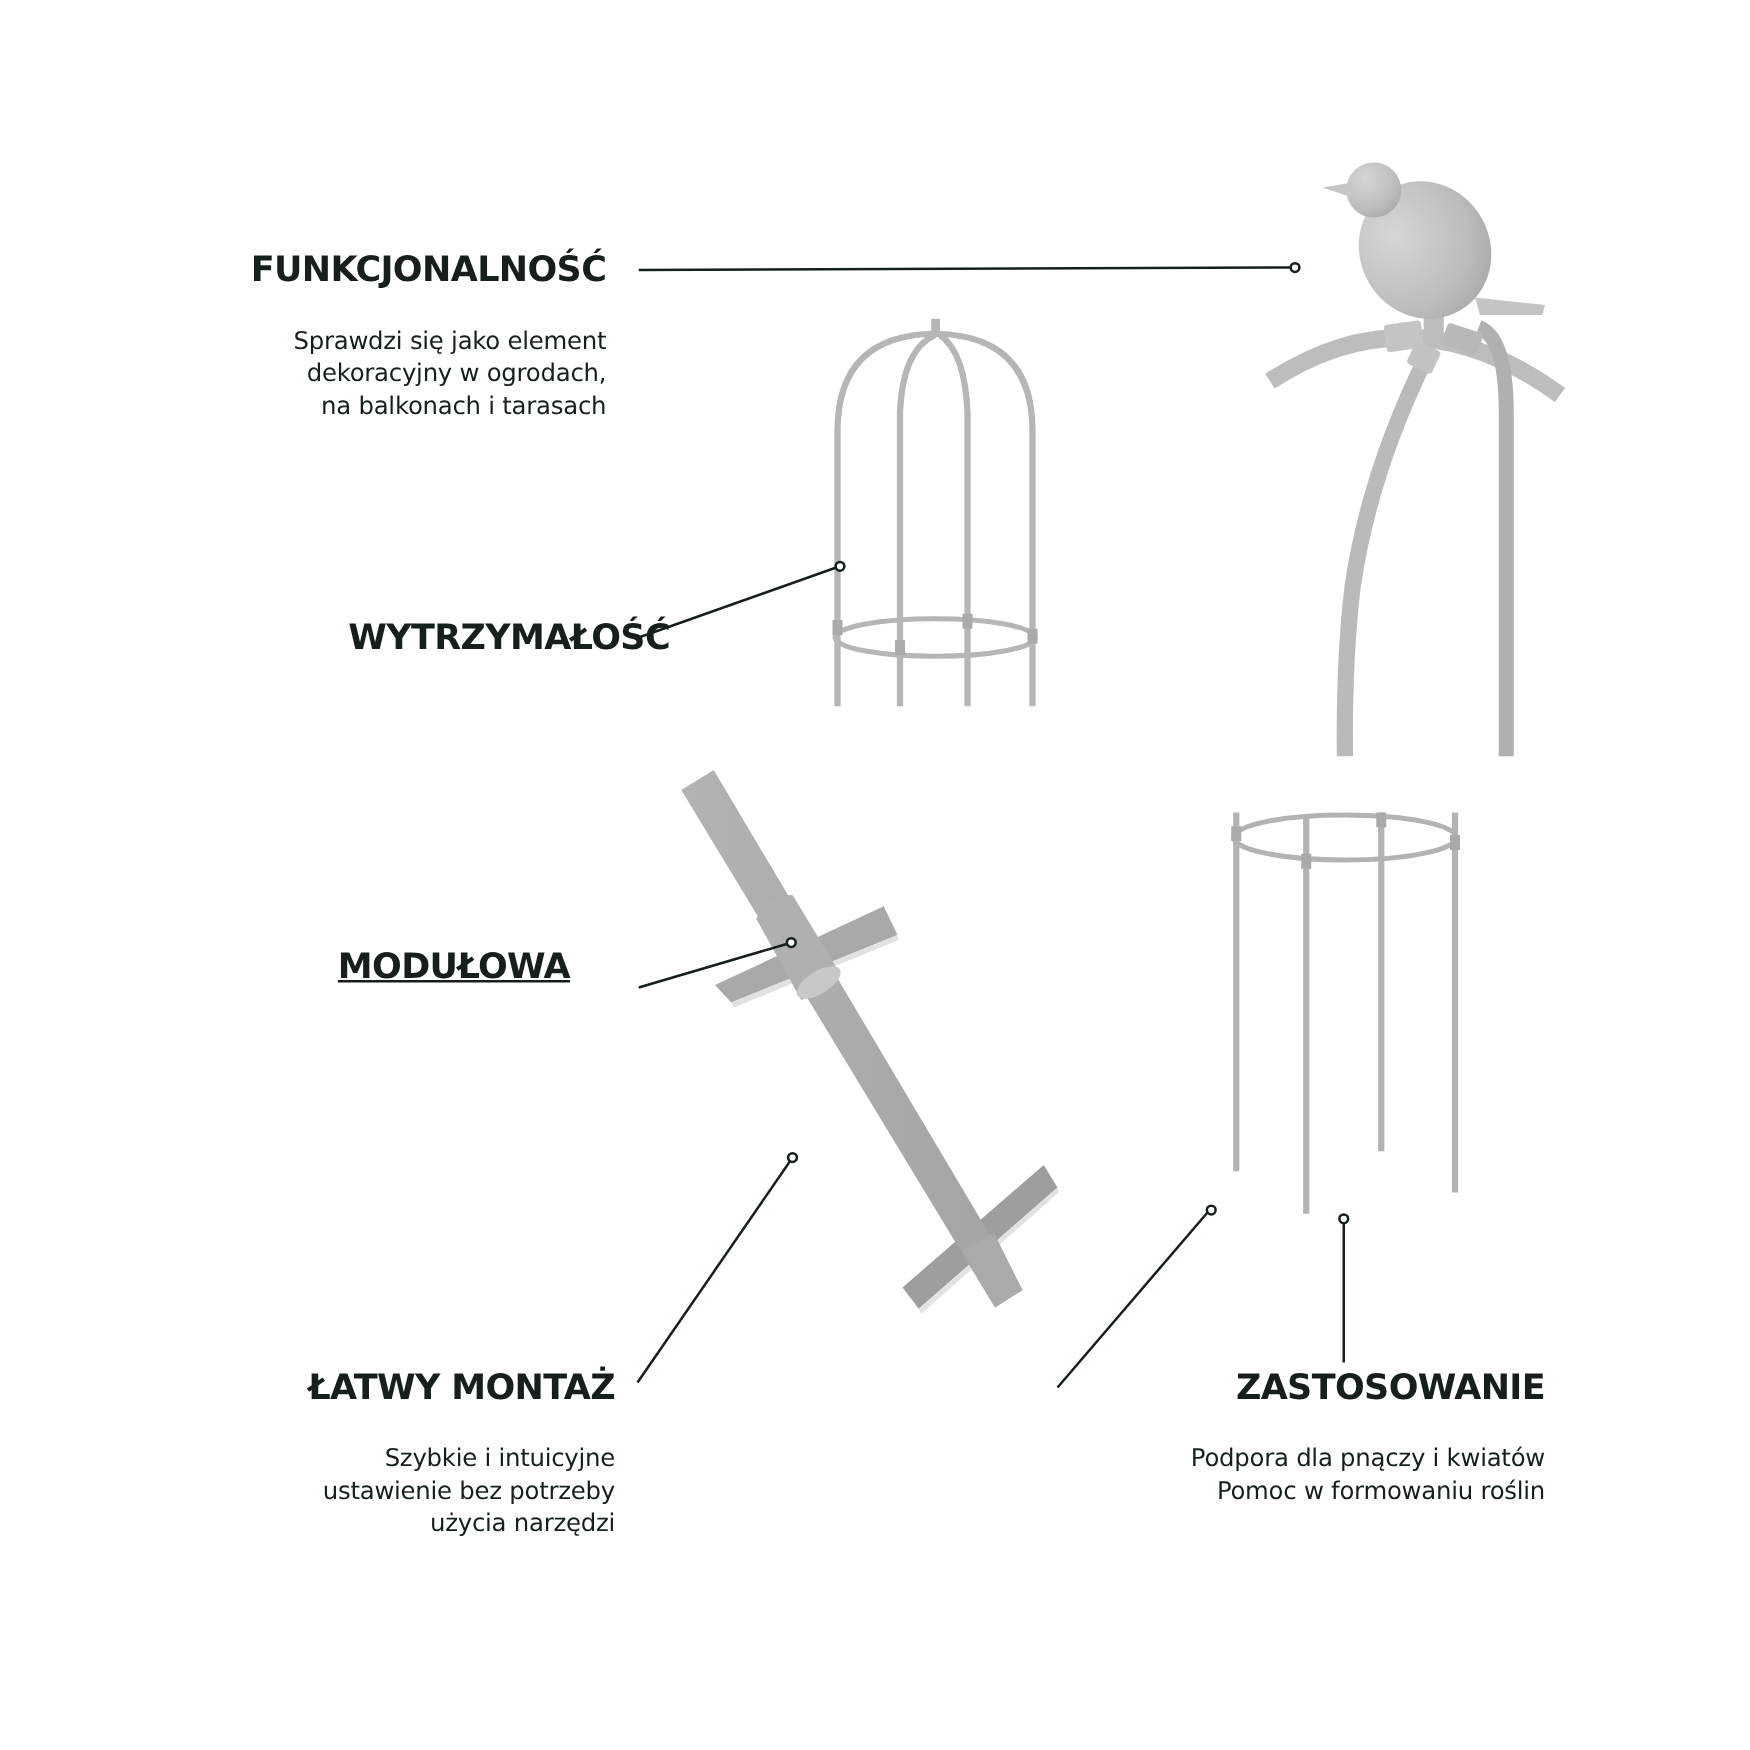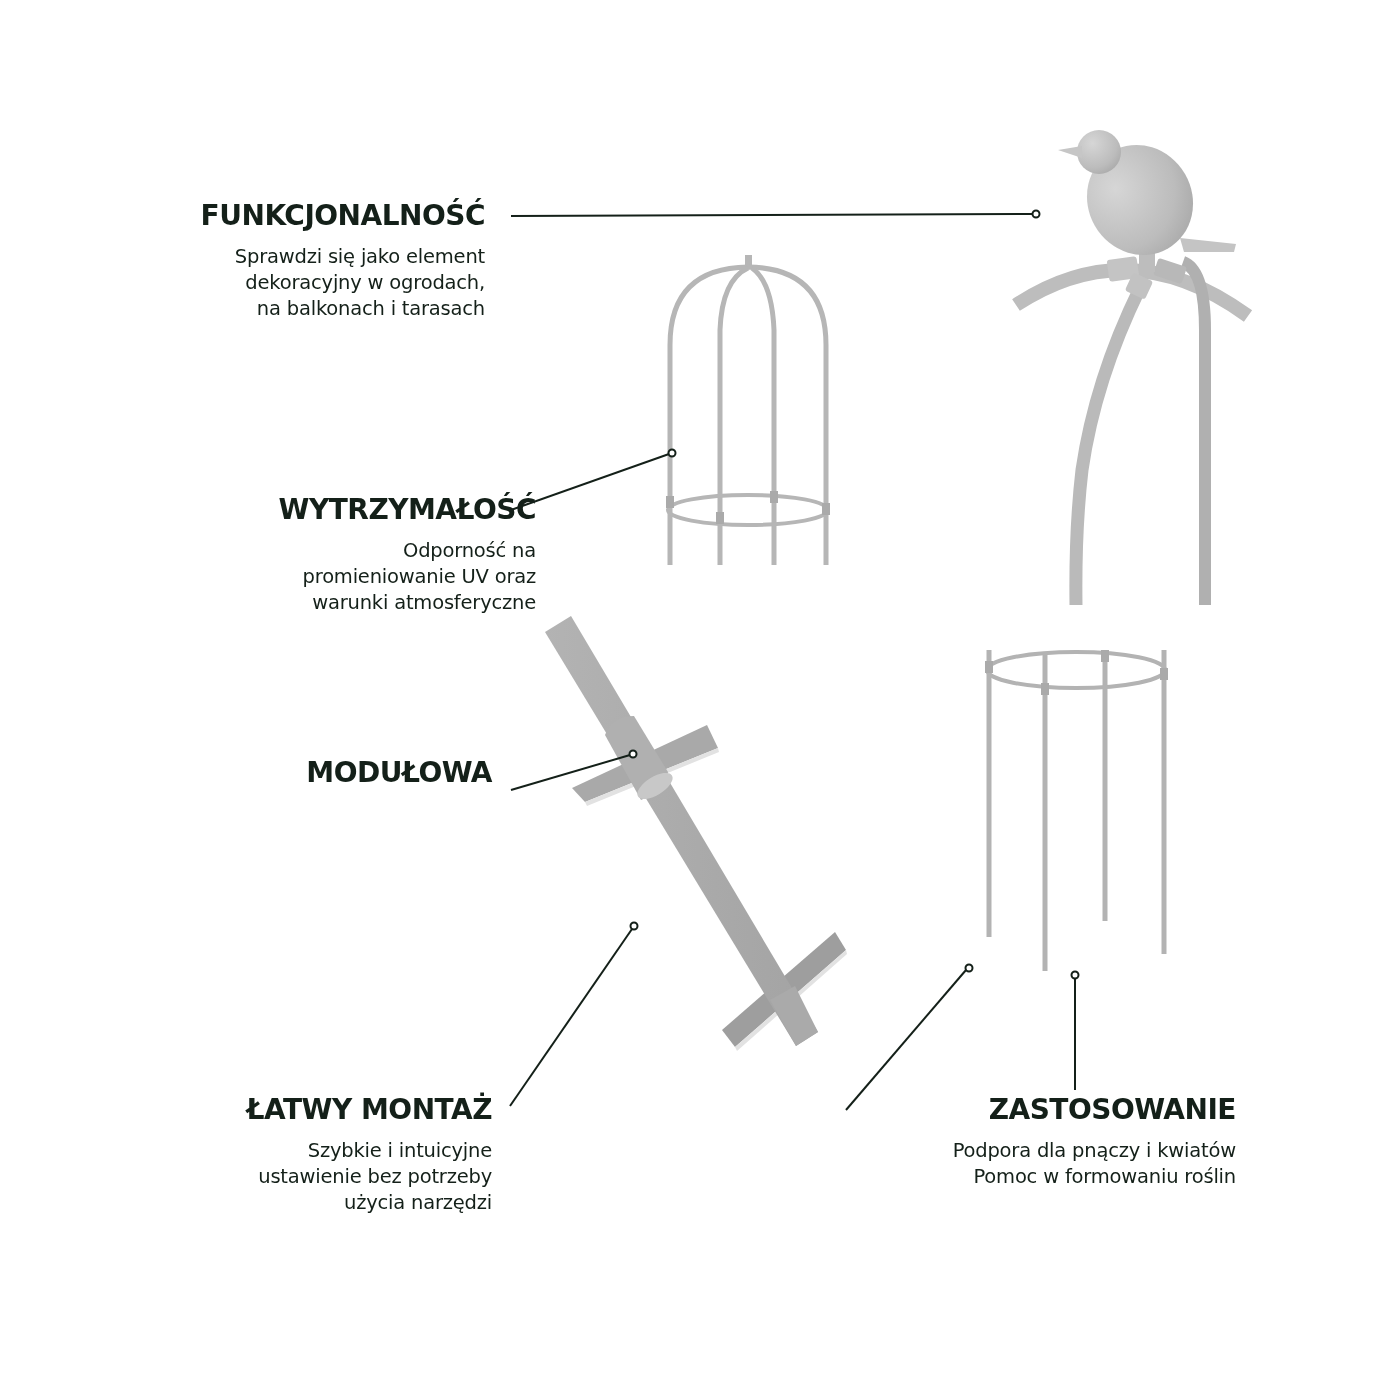--- a/index.html
+++ b/index.html
@@ -13,21 +13,21 @@
       font-size: 28px;
       letter-spacing: -0.5px;
       line-height: 33px;
       white-space: nowrap;
     }
     .feature .desc {
       font-family: "DejaVu Sans", sans-serif;
       font-weight: normal;
       font-size: 19.5px;
       line-height: 26px;
-      margin-top: 12px;
+      margin-top: 28px;
       white-space: nowrap;
       letter-spacing: -0.2px;
     }
     .desc span { display: block; }
   </style>
 </head>
 <body>
 
 <div class="canvas">
 
@@ -144,28 +144,23 @@
     <div class="title">FUNKCJONALNOŚĆ</div>
     <div class="desc">
       <span>Sprawdzi się jako element</span>
       <span>dekoracyjny w ogrodach,</span>
       <span>na balkonach i tarasach</span>
     </div>
   </div>
 
   <div class="feature" style="right:864px; top:493px;">
     <div class="title">WYTRZYMAŁOŚĆ</div>
-    <div class="desc">
-      <span>Odporność na</span>
-      <span>promieniowanie UV oraz</span>
-      <span>warunki atmosferyczne</span>
-    </div>
   </div>
 
-  <div class="feature" style="right:908px; top:756px;">
+  <div class="feature" style="right:944px; top:756px;text-decoration:underline;">
     <div class="title">
       <span style="display:block">MODUŁOWA</span>
     </div>
   </div>
 
   <div class="feature" style="right:908px; top:1093px;text-align:right;">
     <div class="title">ŁATWY MONTAŻ</div>
     <div class="desc">
       <span>Szybkie i intuicyjne</span>
       <span>ustawienie bez potrzeby</span>

